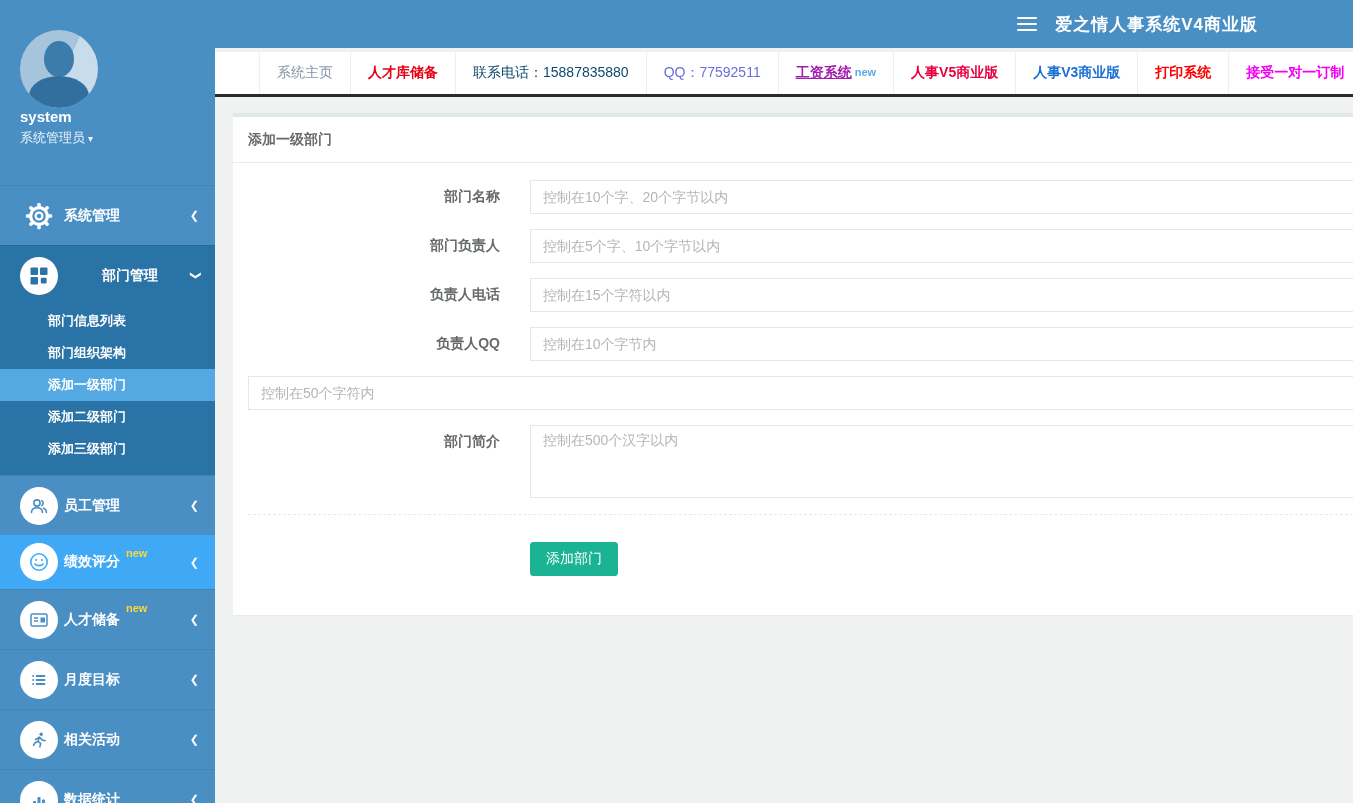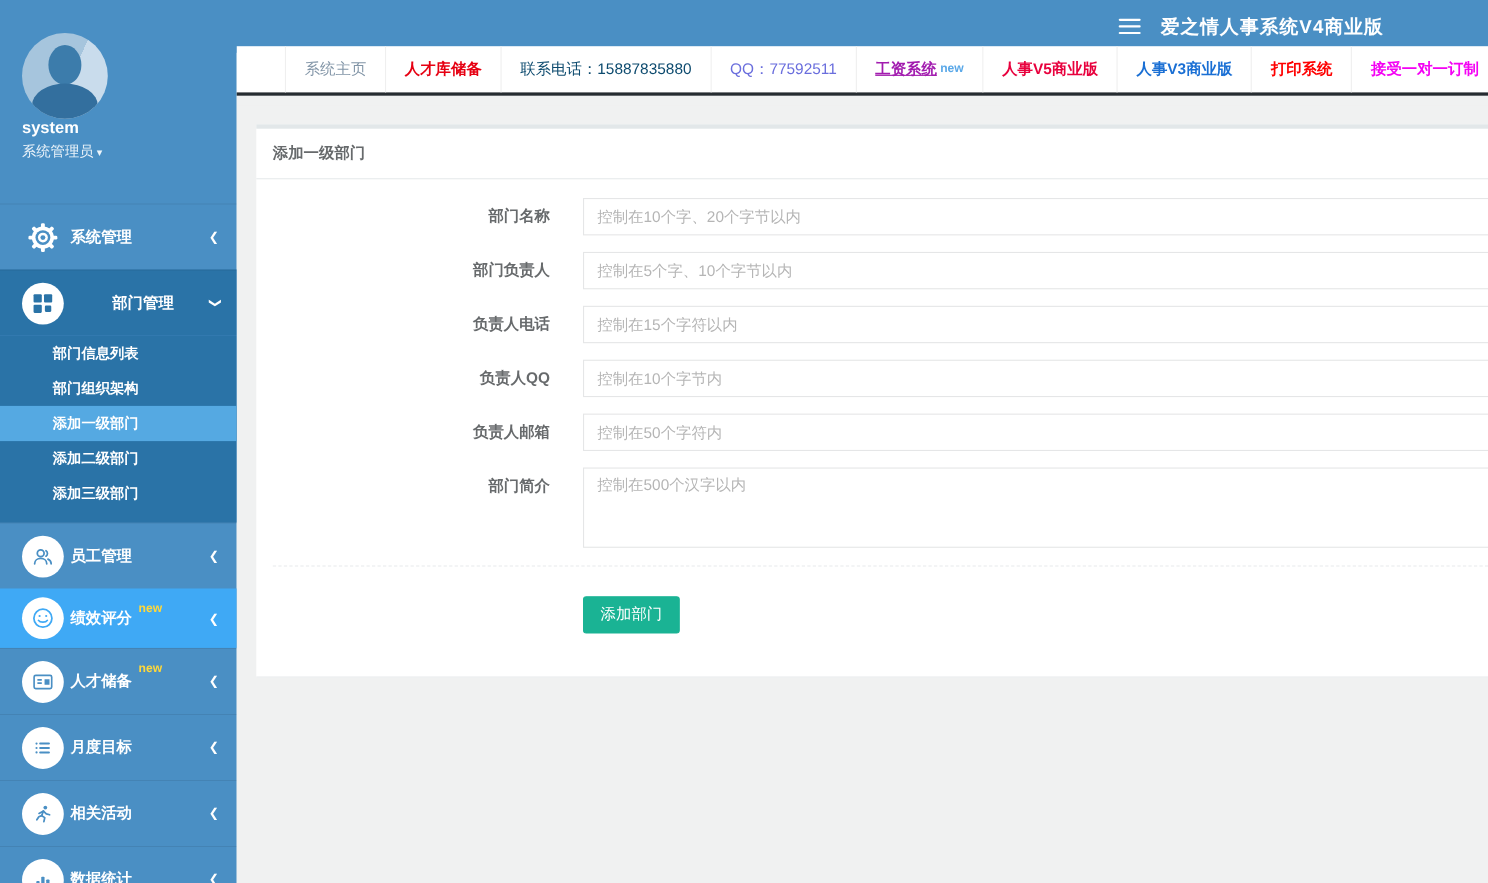--- a/index.html
+++ b/index.html
@@ -10,21 +10,21 @@
   
   .header { position:absolute; left:0; top:0; width:100%; height:48px;
     background:#4a8fc4; display:flex; align-items:center;
     justify-content:flex-end; padding-right:95px; z-index:1; }
   .hamburger { width:20px; display:flex; flex-direction:column; gap:4px;
     margin-right:18px; cursor:pointer; }
   .hamburger i { display:block; height:2px; background:#fff; border-radius:1px; }
   .header-title { color:#fff; font-size:17px; font-weight:bold; letter-spacing:1px; }
 
   
-  .topnav { position:absolute; left:215px; top:42px; right:0; height:45px;
+  .topnav { position:absolute; left:215px; top:52px; right:0; height:45px;
     background:#fff; border-bottom:3px solid #262c31; display:flex;
     align-items:stretch; z-index:2;padding-left:44px; }
   .topnav .spacer { width:40px; border-right:1px solid #efefef; }
   .nav-item { display:flex; align-items:center; padding:0 17px;
     border-right:1px solid #efefef; font-size:14px; text-decoration:none;
     white-space:nowrap; cursor:pointer; }
   .nav-item.bold { font-weight:bold; }
   .nav-item sup { font-size:11px; font-weight:bold; margin-left:3px;
     transform:translateY(-1px); }
 
@@ -298,21 +298,20 @@
           <label>负责人电话</label>
           <input type="text" placeholder="控制在15个字符以内" style="">
         </div>
 
         <div class="form-row">
           <label>负责人QQ</label>
           <input type="text" placeholder="控制在10个字节内" style="">
         </div>
 
         <div class="form-row">
-          <label>负责人邮箱</label>
           <input type="text" placeholder="控制在50个字符内" style="">
         </div>
 
         <div class="form-row">
           <label>部门简介</label>
           <textarea placeholder="控制在500个汉字以内" style=""></textarea>
         </div>
 
         <hr class="hr-dashed">
 

